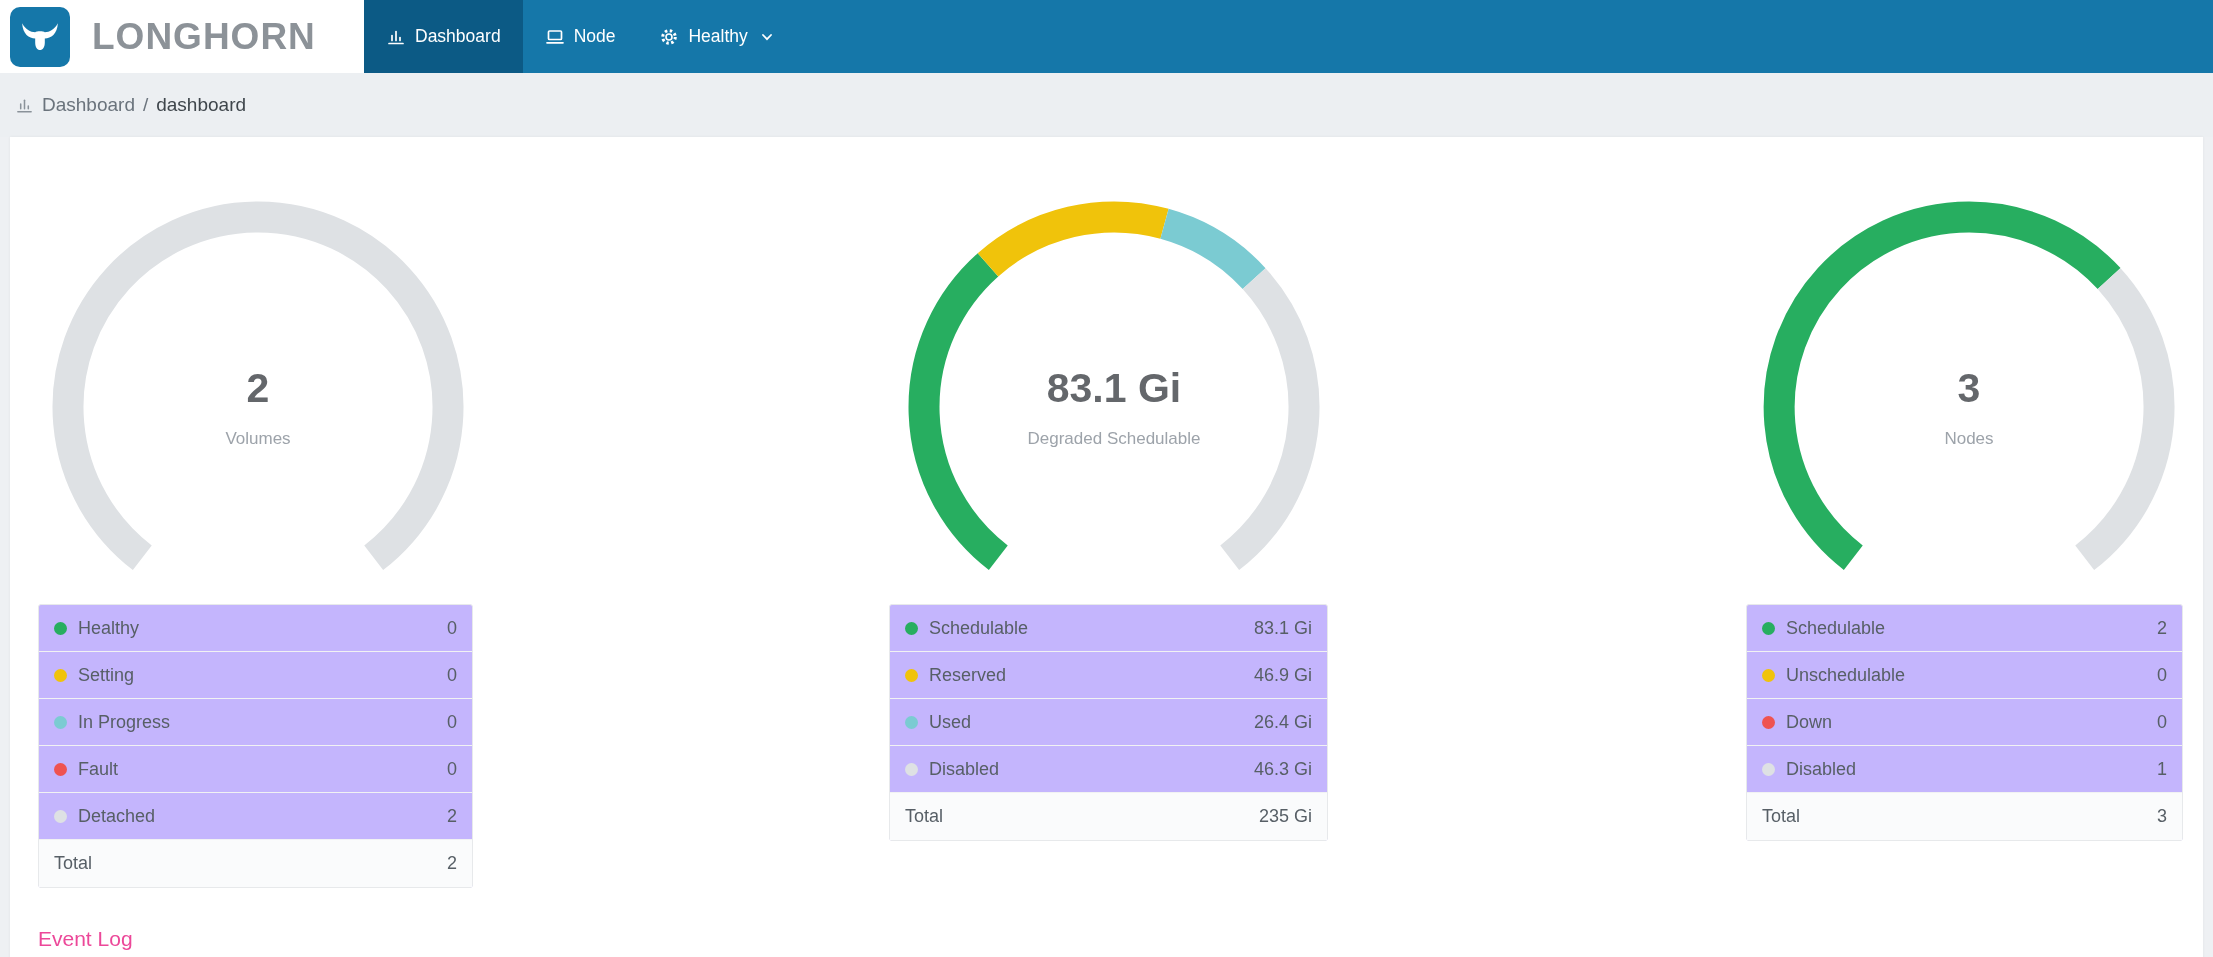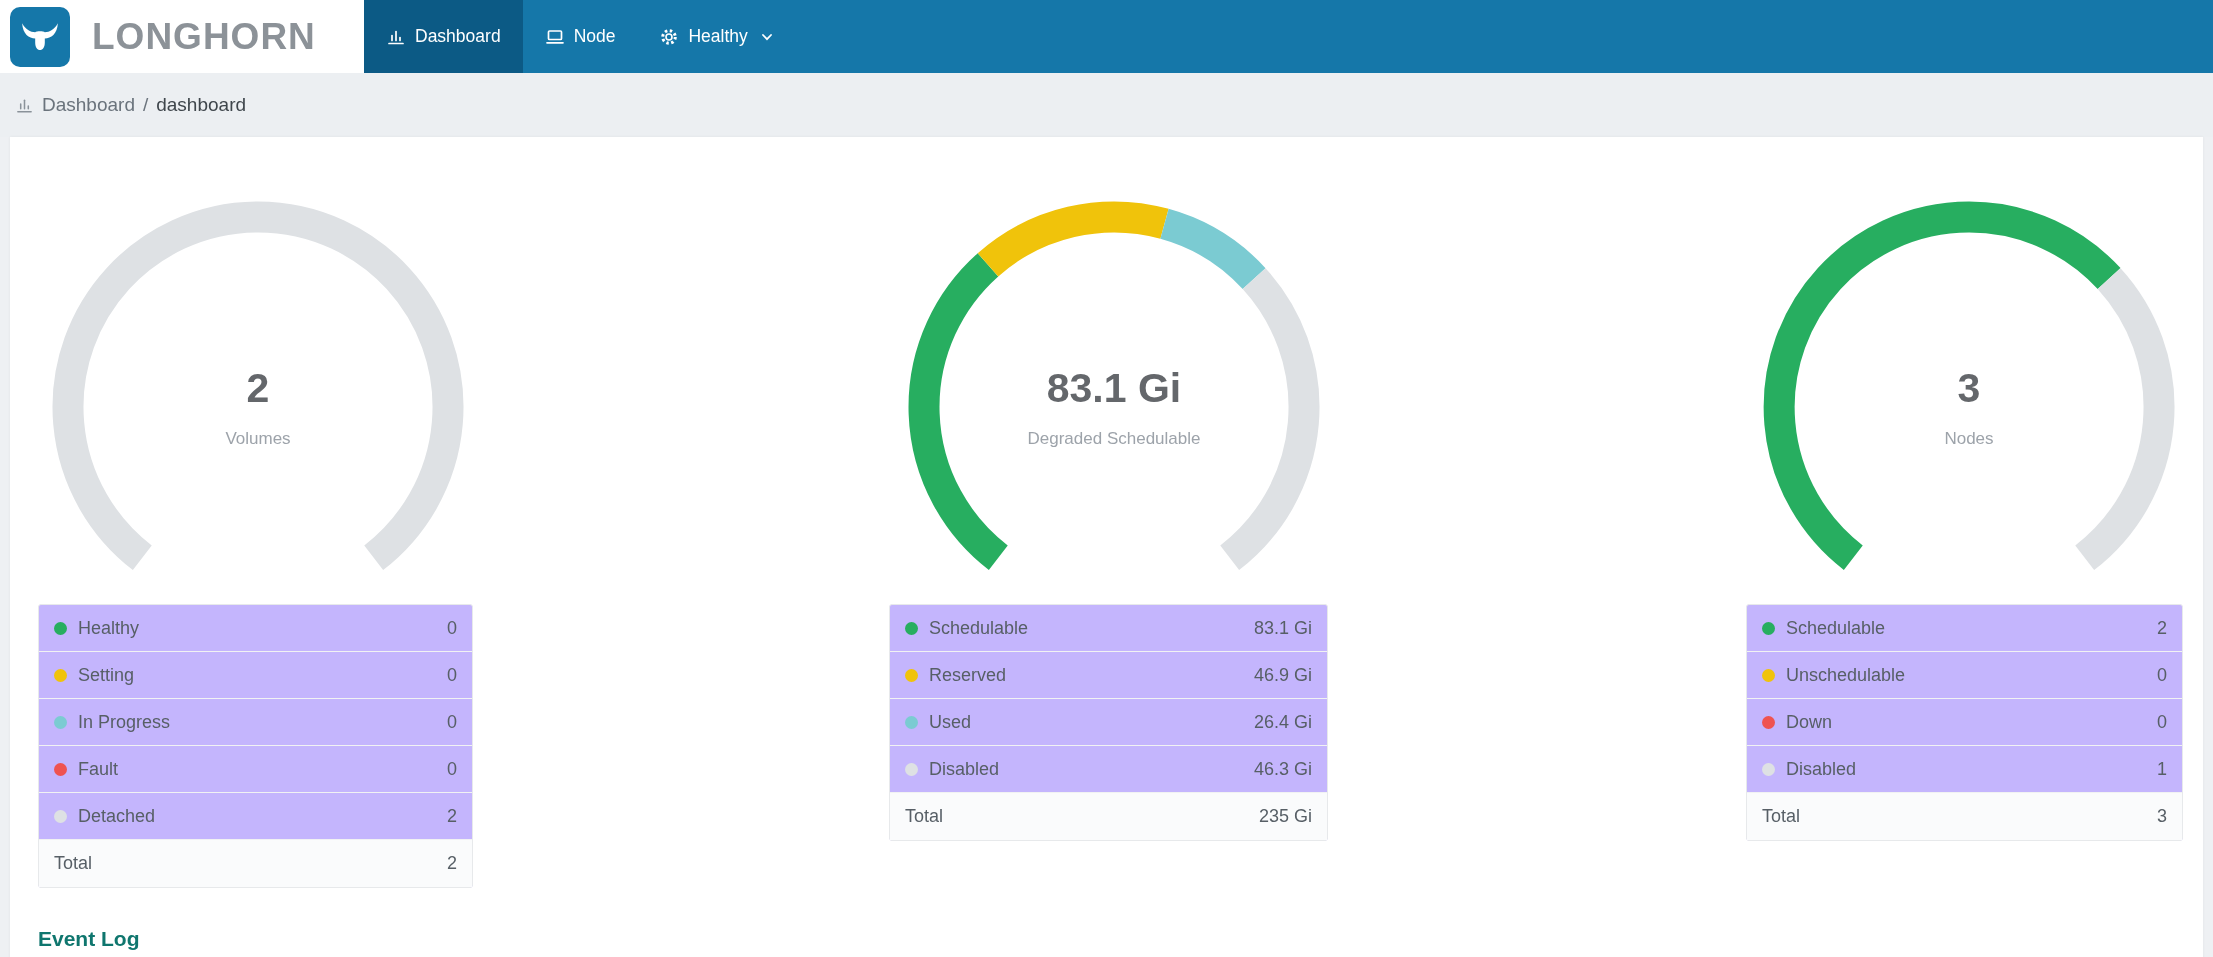--- a/index.html
+++ b/index.html
@@ -36,21 +36,21 @@
 
   
   .legend{position:absolute;background:#c4b5fd;border:1px solid #E7E9EB;border-radius:3px;font-size:18px;color:#575F66}
   .lrow{display:flex;align-items:center;height:47px;padding:0 15px;border-bottom:1px solid #F1F2F3}
   .lrow:last-child{border-bottom:none}
   .lrow.total{background:#FAFBFC}
   .dot{width:13px;height:13px;border-radius:50%;margin-right:11px;flex:none}
   .llabel{flex:1}
   .lvalue{text-align:right}
 
-  .event-log-title{position:absolute;left:28px;top:790px;margin:0;font-size:21px;font-weight:bold;color:#0f766e}
+  .event-log-title{position:absolute;left:28px;top:790px;margin:0;font-size:21px;font-weight:normal;color:#ec4899}
 </style>
 </head>
 <body>
 
 <header class="navbar" style="background-color: rgb(21, 119, 169);">
   <div class="logo-block">
     <span class="logo-badge" style="background-color: rgb(21, 119, 169);">
       <svg width="44" height="44" viewBox="0 0 64 64">
         <path fill="#ffffff" d="M6 12 C7 28 16 34 25 34 L25 40 C25 47 28 51 32 51 C36 51 39 47 39 40 L39 34 C48 34 57 28 58 12 C53 21 46 25 39 25 C37 23 27 23 25 25 C18 25 11 21 6 12 Z"></path>
       </svg>

